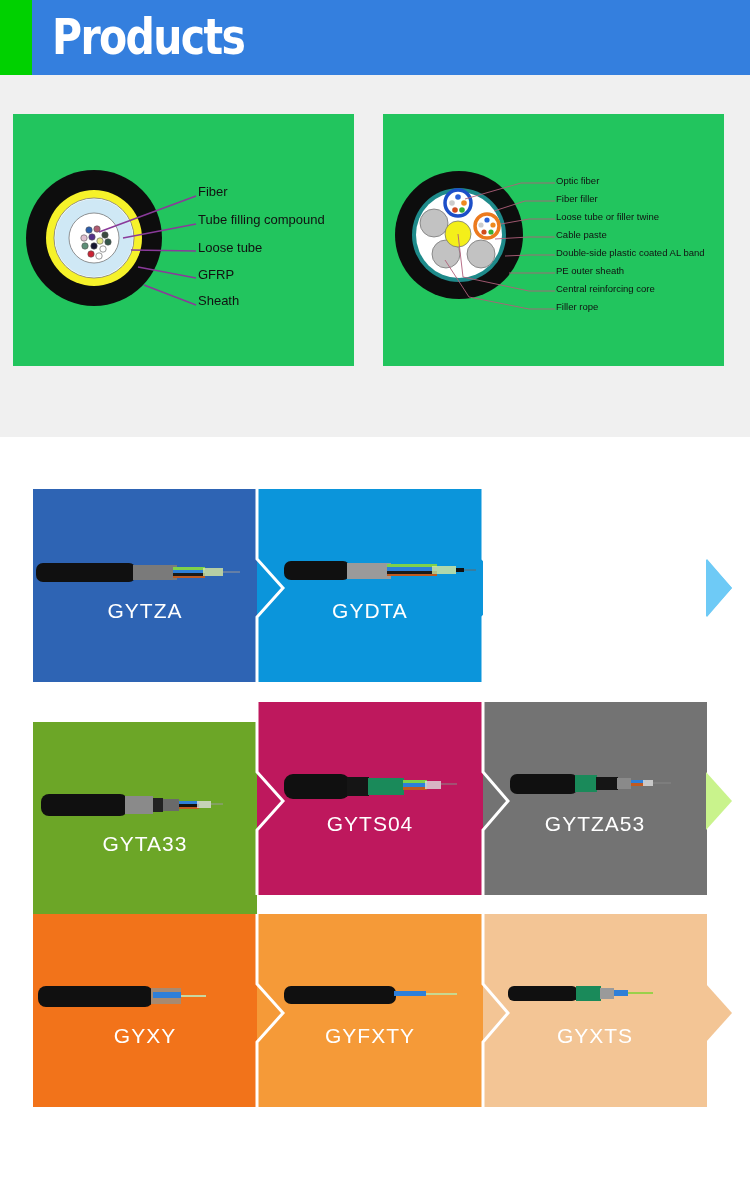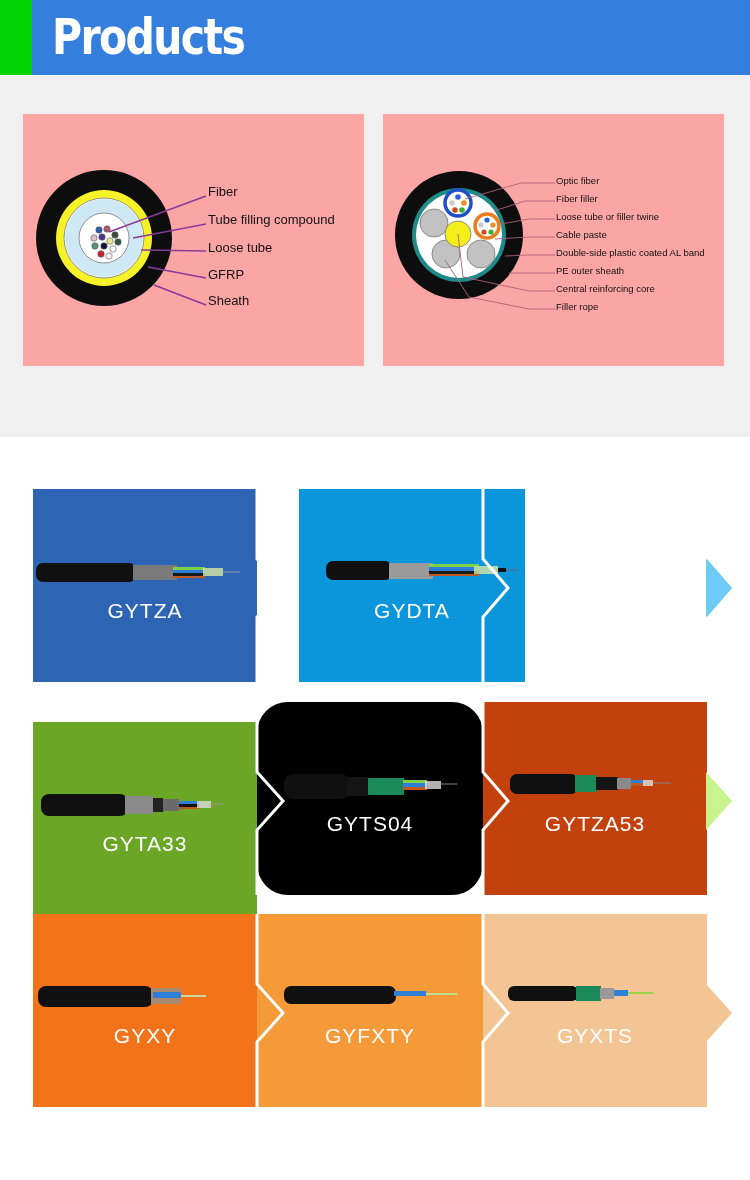--- a/index.html
+++ b/index.html
@@ -4,40 +4,40 @@
 <style>
   * { margin:0; padding:0; box-sizing:border-box; }
   html, body { width:750px; height:1180px; background:#ffffff; overflow:hidden; }
   body { position:relative; font-family:"Liberation Sans", sans-serif; }
 
   .header { position:absolute; left:0; top:0; width:750px; height:78px; background:#347fde; }
   .header .accent { position:absolute; left:0; top:0; width:32px; height:75px; background:#00d100; }
   .header .title { position:absolute; left:52px; top:6px; color:#fff; font-family:"DejaVu Sans", sans-serif; font-weight:bold; font-size:50px; letter-spacing:-2px; transform:scaleX(0.82); transform-origin:left center; line-height:62px; }
 
   .gray-sec { position:absolute; left:0; top:75px; width:750px; height:362px; background:#f0f0f0; }
-  .diagram-card { position:absolute; top:114px; width:341px; height:252px; background:#fca5a5; }
+  .diagram-card { position:absolute; top:114px; width:341px; height:252px; background:#22c55e; }
   .diagram-card svg { position:absolute; left:0; top:0; }
 
   .grid-row { position:absolute; left:0; width:750px; height:193px; }
   .tile { position:absolute; top:0; height:193px; overflow:hidden; }
   .tile .label { position:absolute; left:0; right:0; top:110px; text-align:center; color:#fff; font-size:21px; letter-spacing:1px; font-family:"Liberation Sans", sans-serif; }
   .tile svg.cable { position:absolute; left:0; top:0; }
   .chev { position:absolute; top:0; }
 </style>
 </head>
 <body>
 
 <div class="header">
   <div class="accent"></div>
   <div class="title">Products</div>
 </div>
 
 <div class="gray-sec"></div>
 
-<div class="diagram-card" style="left:23px;">
+<div class="diagram-card" style="left:13px;">
   <svg width="341" height="252" viewBox="0 0 341 252">
     <circle cx="81" cy="124" r="68" fill="#0d0d0d"></circle>
     <circle cx="81" cy="124" r="48" fill="#f6f22a"></circle>
     <circle cx="81" cy="124" r="40" fill="#ffffff" stroke="#777" stroke-width="0.8"></circle>
     <circle cx="81" cy="124" r="39" fill="#cfe8f5"></circle>
     <circle cx="81" cy="124" r="25" fill="#ffffff" stroke="#777" stroke-width="0.8"></circle>
     <g stroke="#555" stroke-width="0.6">
       <circle cx="76" cy="116" r="3.2" fill="#2b5dab"></circle>
       <circle cx="84" cy="115" r="3.2" fill="#b05b71"></circle>
       <circle cx="92" cy="121" r="3.2" fill="#3a4a40"></circle>
@@ -119,21 +119,21 @@
       <rect x="100" y="76" width="44" height="15" fill="#7a7a7a"></rect>
       <rect x="140" y="78" width="32" height="3" fill="#7fd14a"></rect>
       <rect x="140" y="81" width="32" height="3" fill="#2e7fd8"></rect>
       <rect x="140" y="84" width="32" height="3" fill="#1a1a1a"></rect>
       <rect x="140" y="87" width="32" height="2" fill="#c05a20"></rect>
       <rect x="170" y="79" width="20" height="8" fill="#d8e8a0" opacity="0.8"></rect>
       <line x1="190" y1="83" x2="207" y2="83" stroke="#999" stroke-width="1"></line>
     </svg>
     <div class="label">GYTZA</div>
   </div>
-  <div class="tile" style="left:257px;width:226px;background:#0b95db;margin-left:42px;">
+  <div class="tile" style="left:257px;width:226px;background:#0b95db;">
     <svg class="cable" width="226" height="193">
       <rect x="27" y="72" width="66" height="19" rx="7" fill="#101010"></rect>
       <rect x="90" y="74" width="44" height="16" fill="#9a9a9a"></rect>
       <rect x="130" y="75" width="50" height="3" fill="#7fd14a"></rect>
       <rect x="130" y="78" width="50" height="4" fill="#2e7fd8"></rect>
       <rect x="130" y="82" width="50" height="3" fill="#1a1a1a"></rect>
       <rect x="130" y="85" width="50" height="2" fill="#c05a20"></rect>
       <rect x="175" y="77" width="24" height="8" fill="#d8e8a0" opacity="0.8"></rect>
       <rect x="199" y="79" width="8" height="4" fill="#111"></rect>
       <line x1="207" y1="81" x2="219" y2="81" stroke="#666" stroke-width="1"></line>
@@ -156,34 +156,34 @@
       <rect x="120" y="76" width="10" height="14" fill="#222"></rect>
       <rect x="130" y="77" width="16" height="12" fill="#6a6a6a"></rect>
       <rect x="146" y="79" width="20" height="3" fill="#2e7fd8"></rect>
       <rect x="146" y="82" width="20" height="3" fill="#111"></rect>
       <rect x="146" y="85" width="20" height="2" fill="#c05a20"></rect>
       <rect x="164" y="79" width="14" height="7" fill="#ddd" opacity="0.8"></rect>
       <line x1="178" y1="82" x2="190" y2="82" stroke="#999" stroke-width="1"></line>
     </svg>
     <div class="label">GYTA33</div>
   </div>
-  <div class="tile" style="left:257px;width:226px;background:#000000;border-radius:31px;">
+  <div class="tile" style="left:257px;width:226px;background:#be185d;">
     <svg class="cable" width="226" height="193">
       <rect x="27" y="72" width="66" height="25" rx="9" fill="#101010"></rect>
       <rect x="90" y="75" width="22" height="19" fill="#151515"></rect>
       <rect x="111" y="76" width="36" height="17" fill="#1a8a5a"></rect>
       <rect x="146" y="78" width="24" height="3" fill="#7fd14a"></rect>
       <rect x="146" y="81" width="24" height="4" fill="#2e7fd8"></rect>
       <rect x="146" y="85" width="24" height="3" fill="#c05a20"></rect>
       <rect x="168" y="79" width="16" height="8" fill="#ddd" opacity="0.8"></rect>
       <line x1="184" y1="82" x2="200" y2="82" stroke="#888" stroke-width="1"></line>
     </svg>
     <div class="label">GYTS04</div>
   </div>
-  <div class="tile" style="left:483px;width:224px;background:#c2410c;">
+  <div class="tile" style="left:483px;width:224px;background:#737373;">
     <svg class="cable" width="224" height="193">
       <rect x="27" y="72" width="68" height="20" rx="7" fill="#101010"></rect>
       <rect x="92" y="73" width="22" height="17" fill="#1a8a5a"></rect>
       <rect x="113" y="75" width="22" height="13" fill="#151515"></rect>
       <rect x="134" y="76" width="14" height="11" fill="#8a8a8a"></rect>
       <rect x="148" y="78" width="14" height="3" fill="#2e7fd8"></rect>
       <rect x="148" y="81" width="14" height="3" fill="#c05a20"></rect>
       <rect x="160" y="78" width="10" height="6" fill="#ddd" opacity="0.8"></rect>
       <line x1="170" y1="81" x2="188" y2="81" stroke="#888" stroke-width="1"></line>
     </svg>

